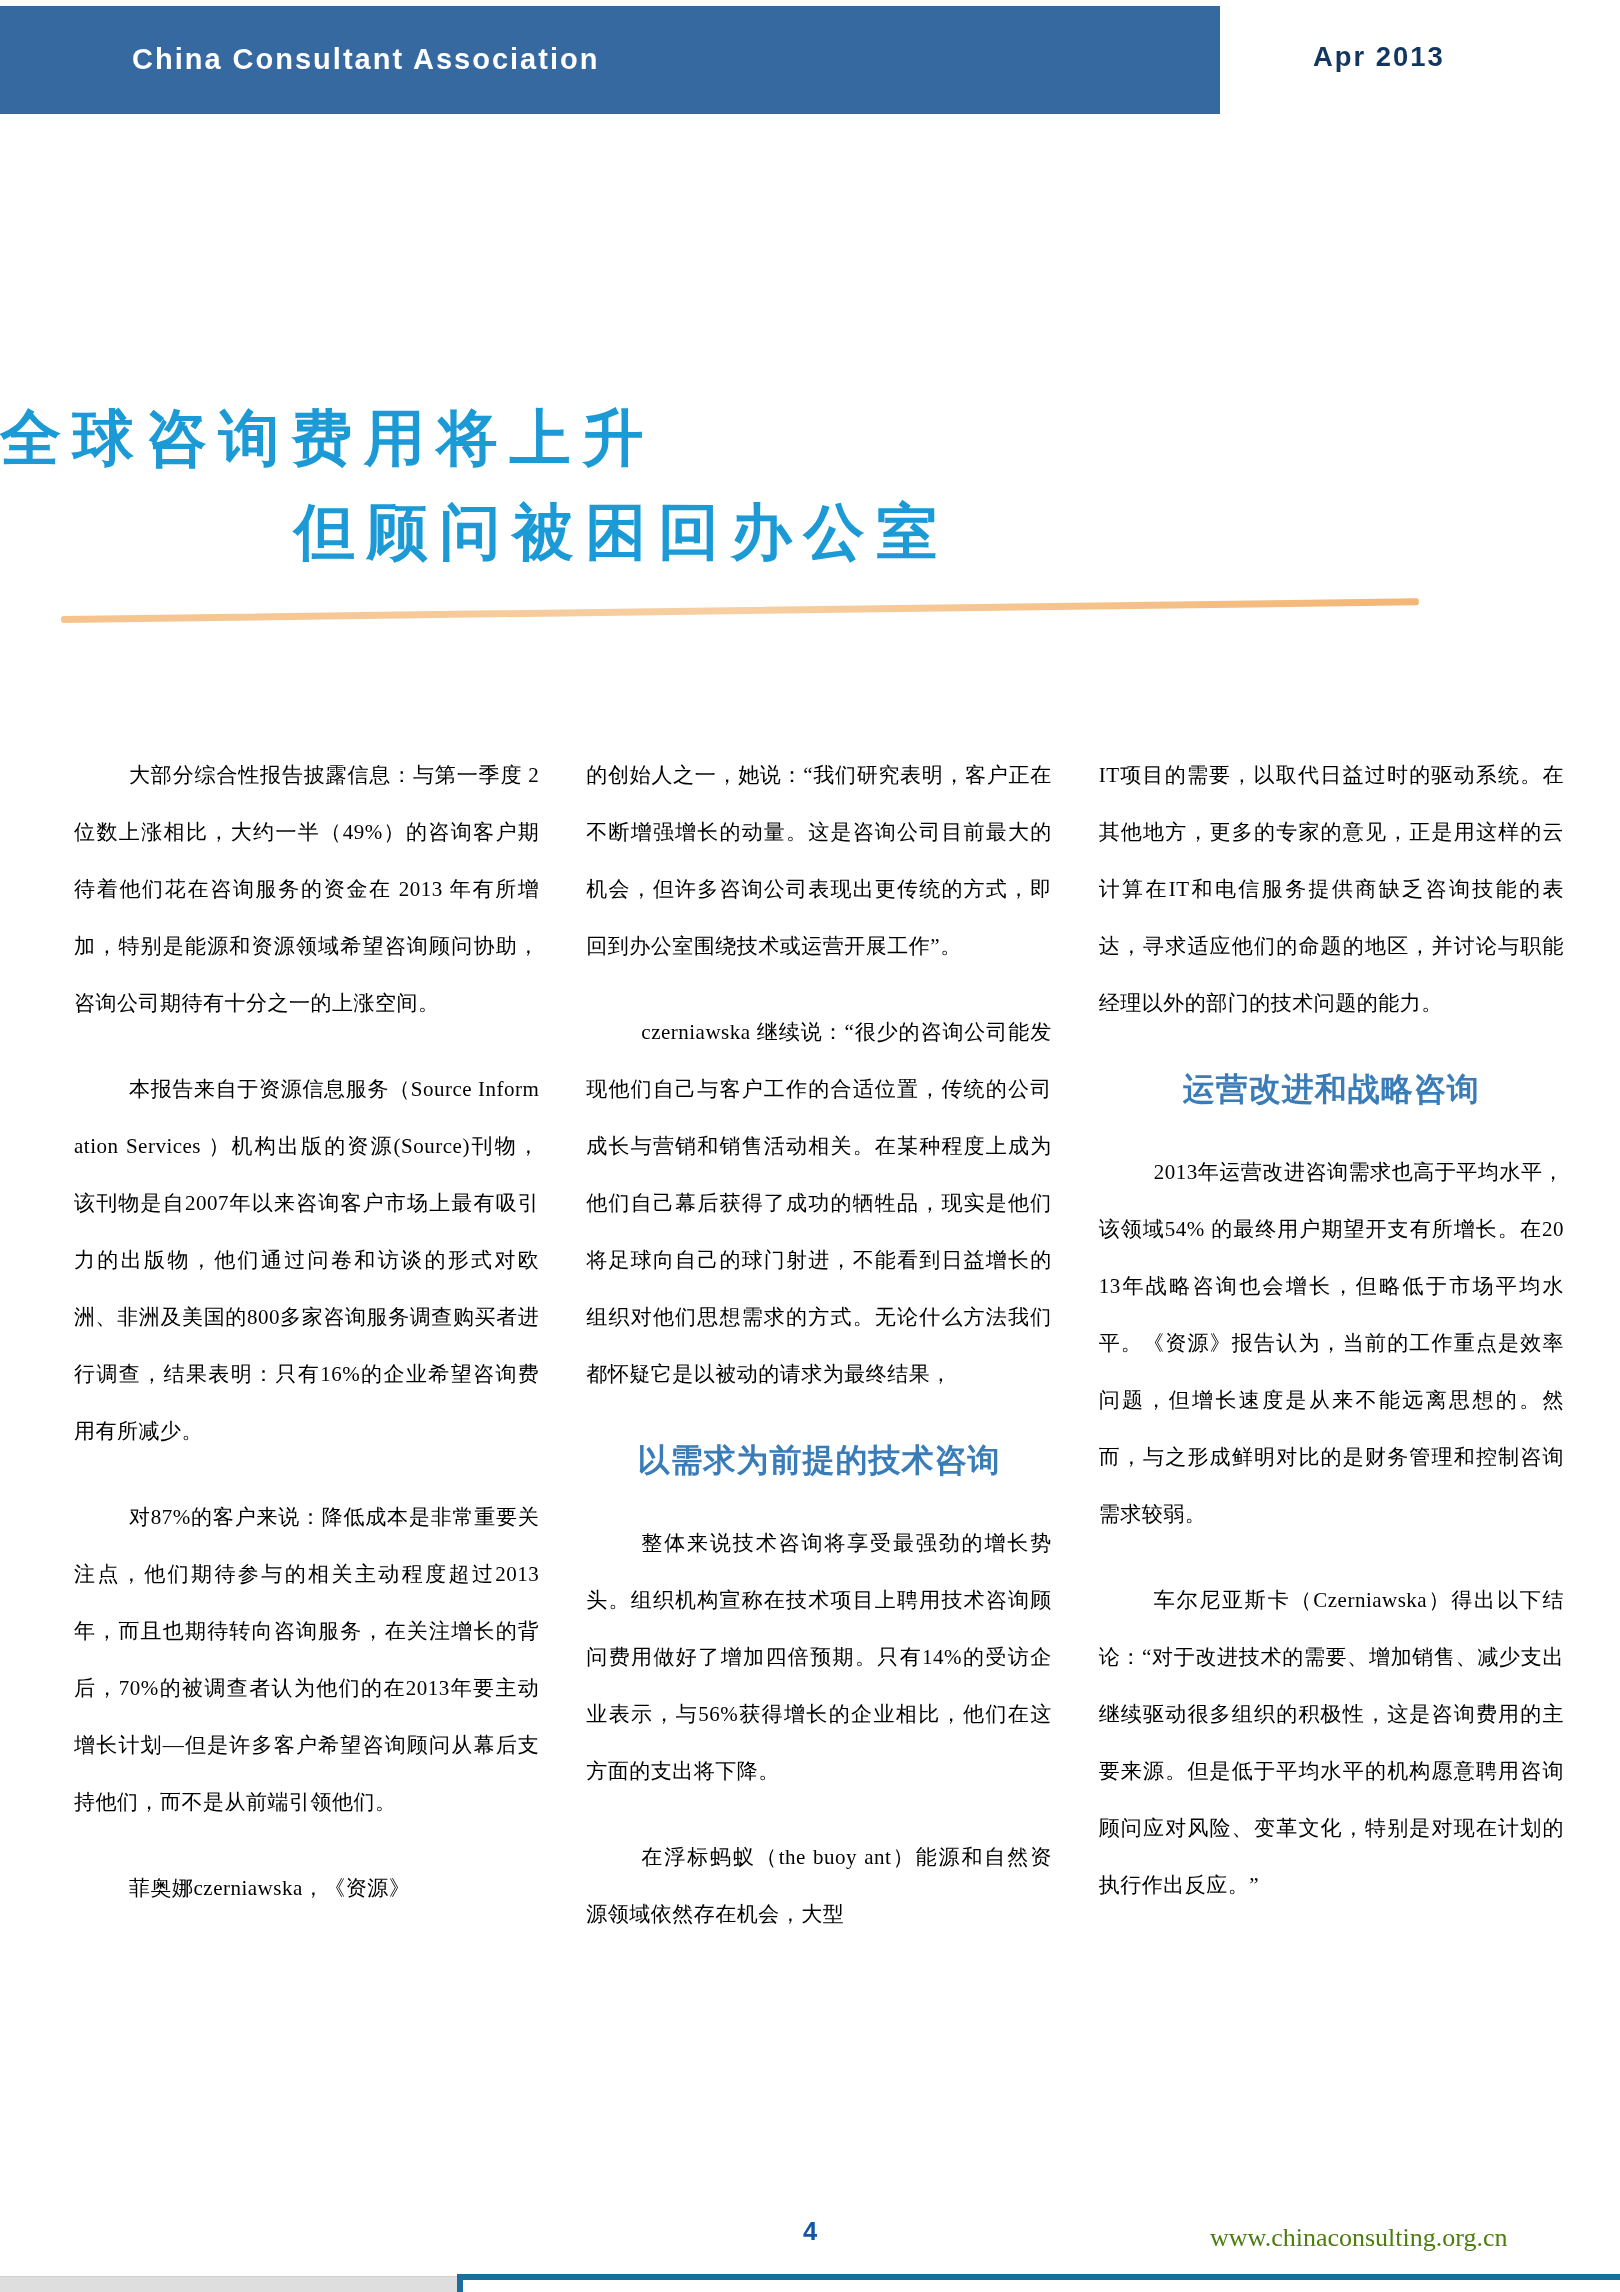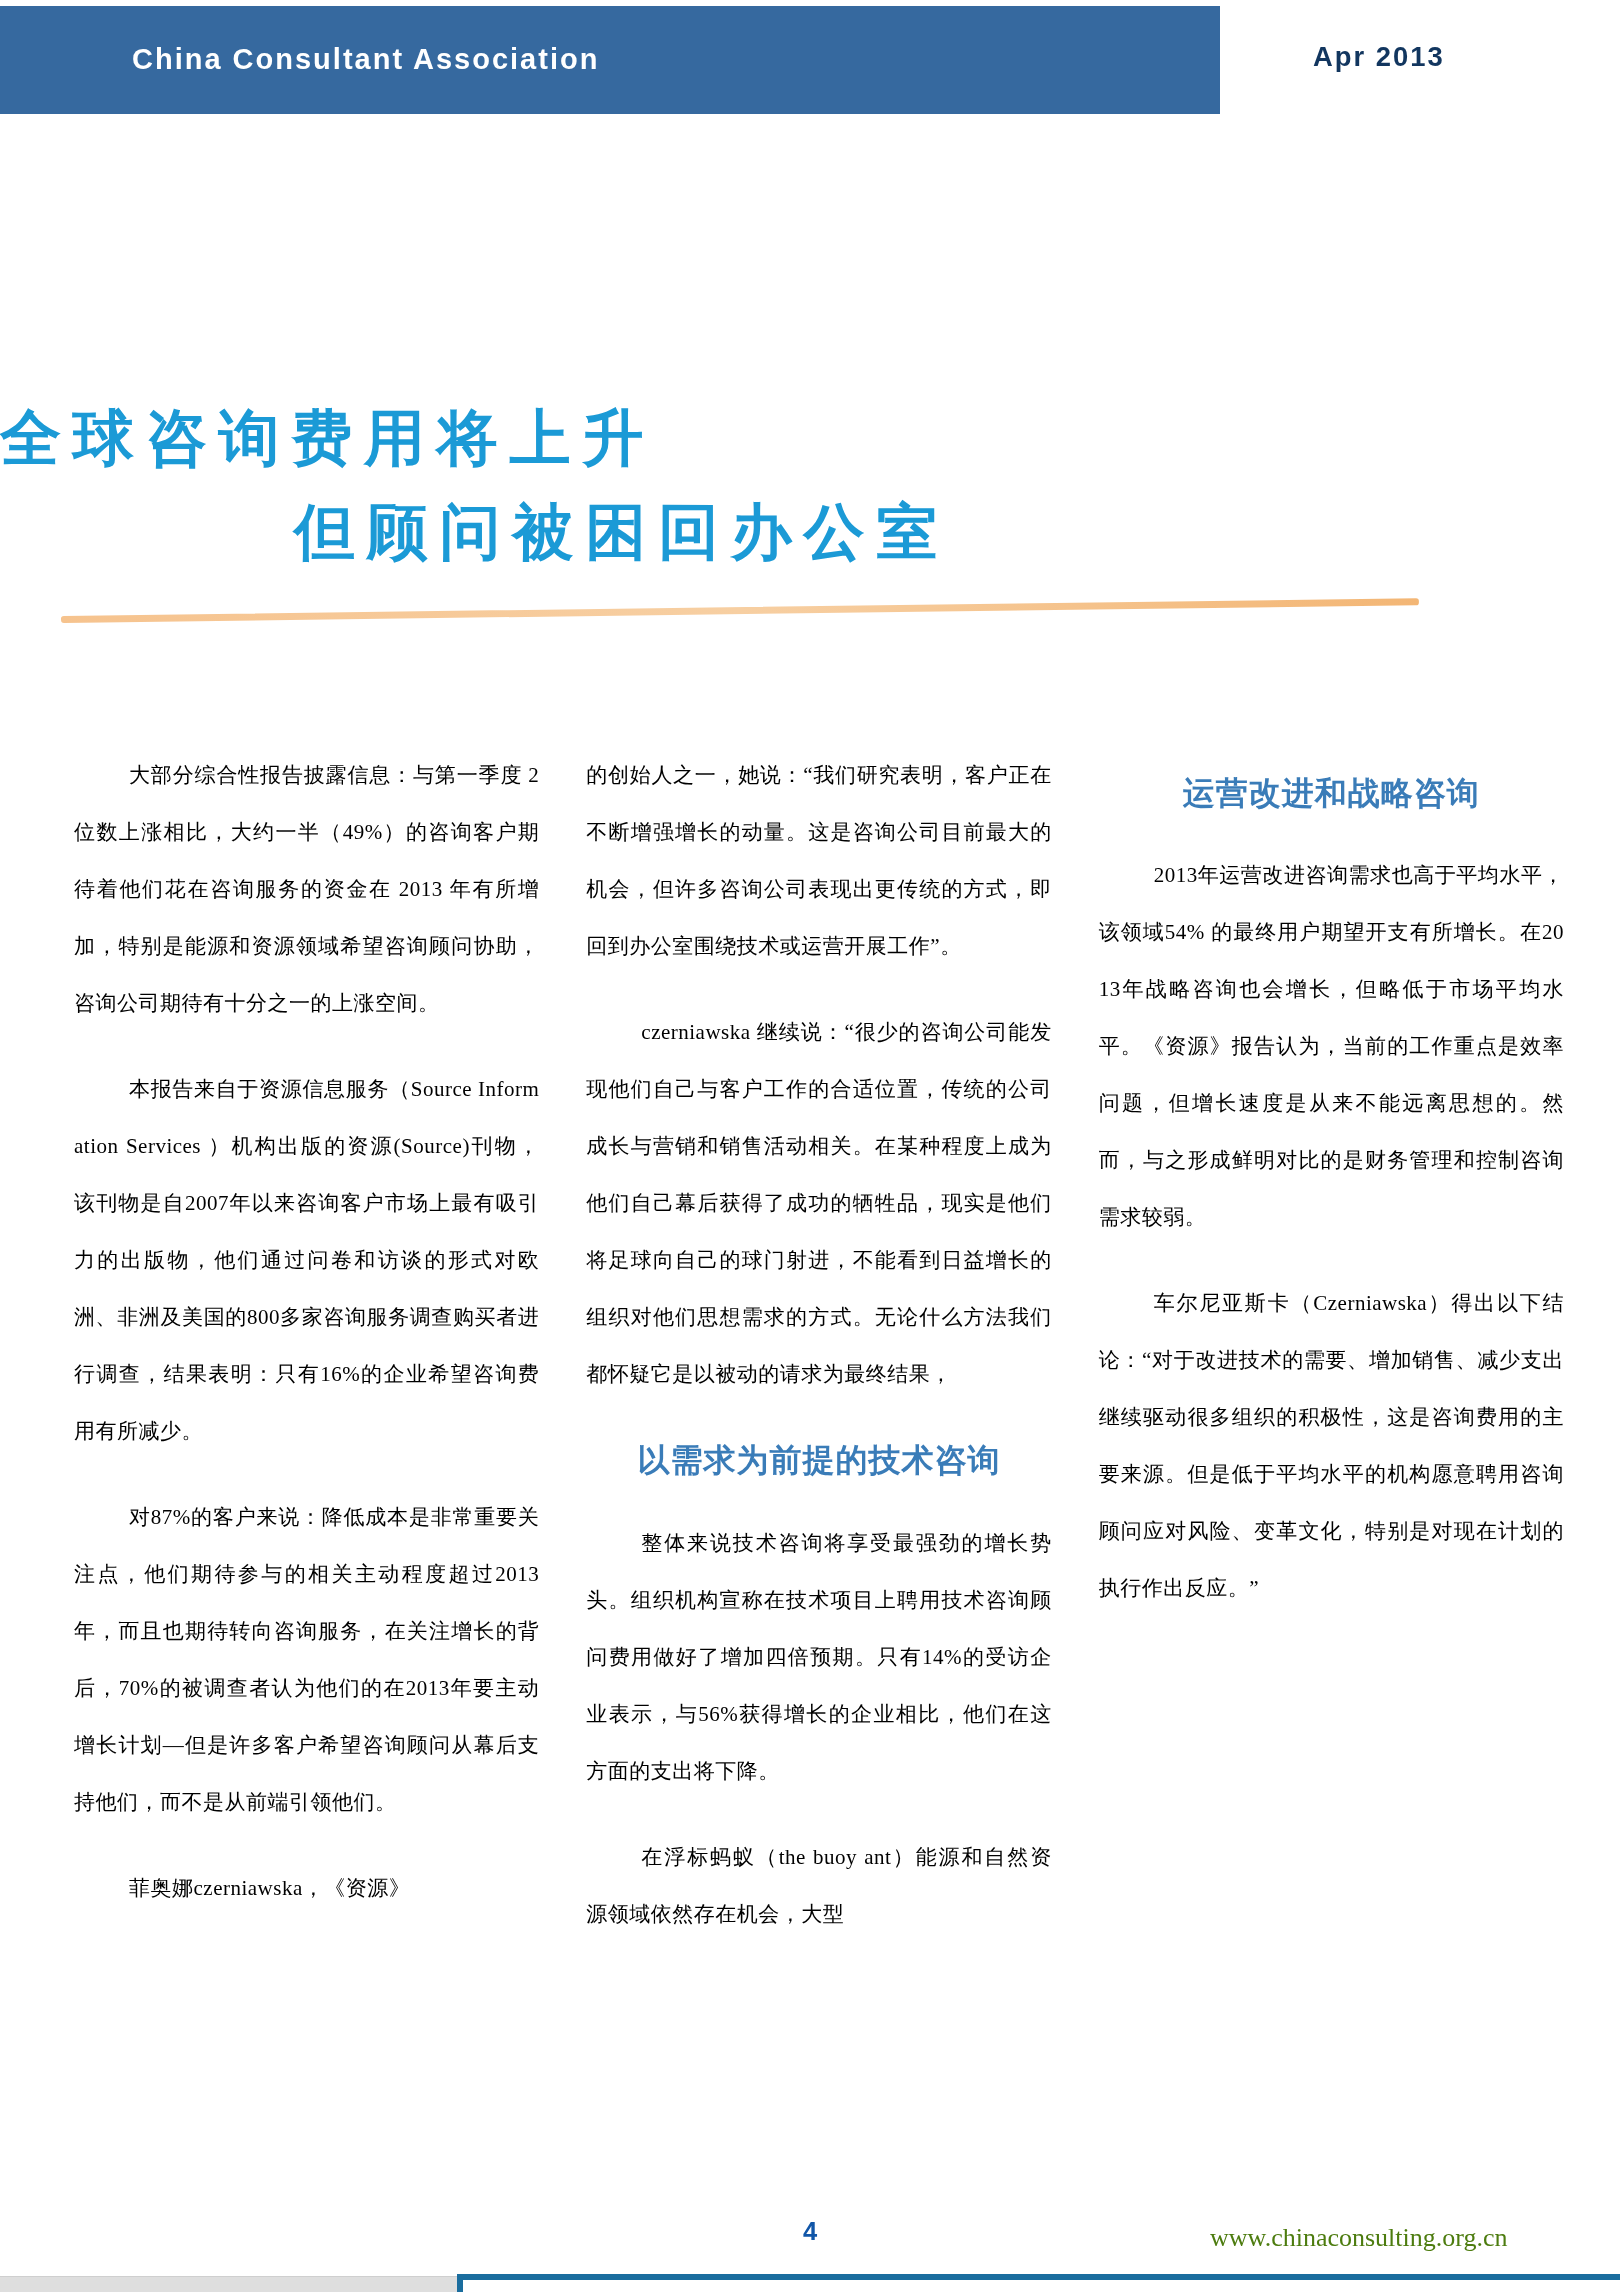--- a/index.html
+++ b/index.html
@@ -189,20 +189,21 @@
 
   <div class="column">
     <p class="para cont">的创始人之一，她说：“我们研究表明，客户正在不断增强增长的动量。这是咨询公司目前最大的机会，但许多咨询公司表现出更传统的方式，即回到办公室围绕技术或运营开展工作”。</p>
     <p class="para">czerniawska 继续说：“很少的咨询公司能发现他们自己与客户工作的合适位置，传统的公司成长与营销和销售活动相关。在某种程度上成为他们自己幕后获得了成功的牺牲品，现实是他们将足球向自己的球门射进，不能看到日益增长的组织对他们思想需求的方式。无论什么方法我们都怀疑它是以被动的请求为最终结果，</p>
     <h3 class="subhead">以需求为前提的技术咨询</h3>
     <p class="para">整体来说技术咨询将享受最强劲的增长势头。组织机构宣称在技术项目上聘用技术咨询顾问费用做好了增加四倍预期。只有14%的受访企业表示，与56%获得增长的企业相比，他们在这方面的支出将下降。</p>
     <p class="para">在浮标蚂蚁（the buoy ant）能源和自然资源领域依然存在机会，大型</p>
   </div>
 
   <div class="column">
+    <p class="para cont">IT项目的需要，以取代日益过时的驱动系统。在其他地方，更多的专家的意见，正是用这样的云计算在IT和电信服务提供商缺乏咨询技能的表达，寻求适应他们的命题的地区，并讨论与职能经理以外的部门的技术问题的能力。</p>
     <h3 class="subhead">运营改进和战略咨询</h3>
     <p class="para">2013年运营改进咨询需求也高于平均水平，该领域54% 的最终用户期望开支有所增长。在2013年战略咨询也会增长，但略低于市场平均水平。《资源》报告认为，当前的工作重点是效率问题，但增长速度是从来不能远离思想的。然而，与之形成鲜明对比的是财务管理和控制咨询需求较弱。</p>
     <p class="para">车尔尼亚斯卡（Czerniawska）得出以下结论：“对于改进技术的需要、增加销售、减少支出继续驱动很多组织的积极性，这是咨询费用的主要来源。但是低于平均水平的机构愿意聘用咨询顾问应对风险、变革文化，特别是对现在计划的执行作出反应。”</p>
   </div>
 
 </div>
 
 <div id="page-number">4</div>
 <div id="site-url">www.chinaconsulting.org.cn</div>
 <div id="footer-block"></div>

